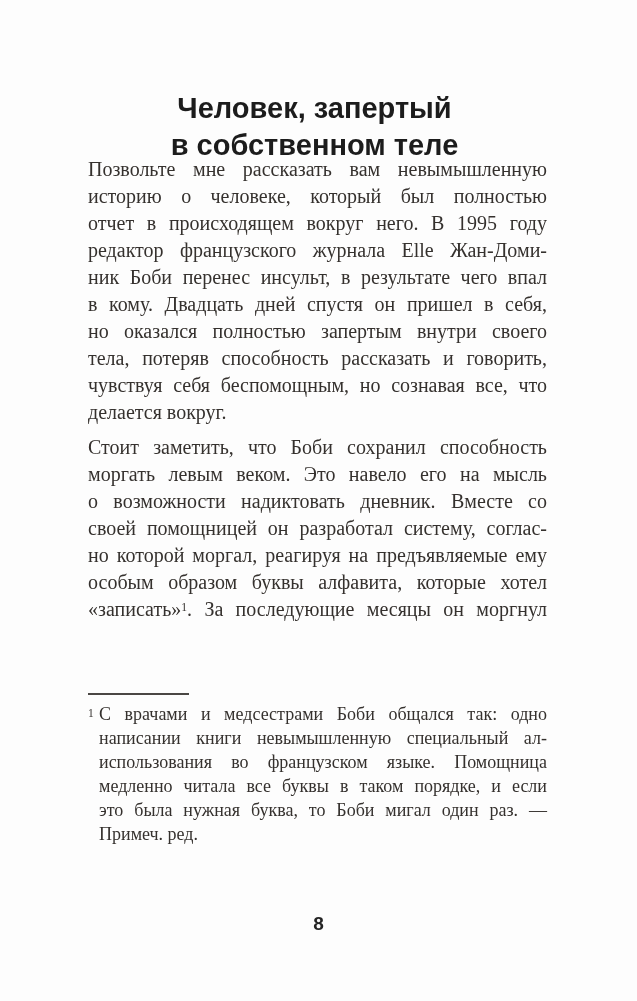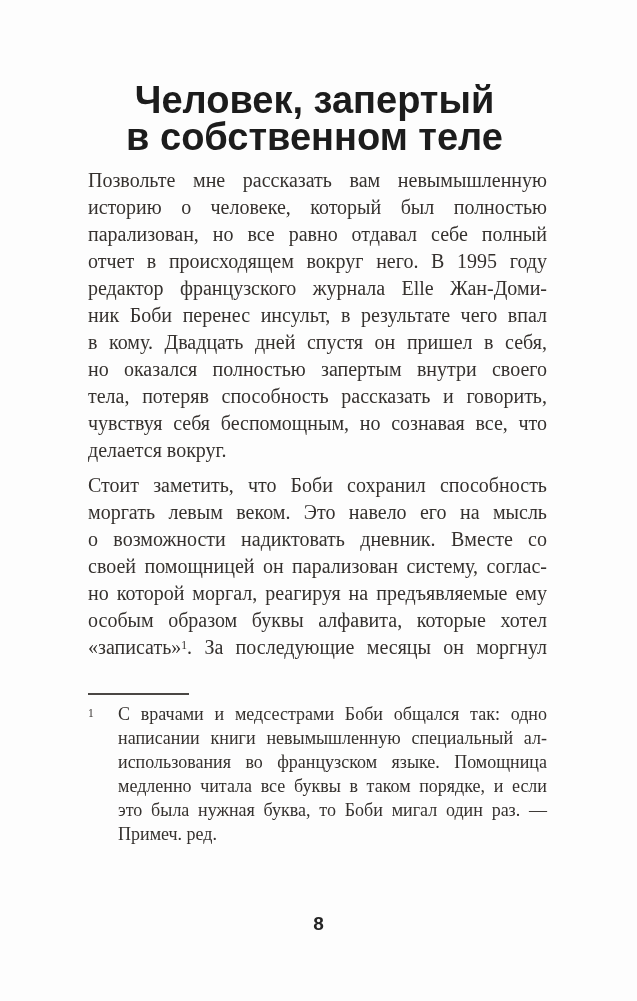--- a/index.html
+++ b/index.html
@@ -13,33 +13,33 @@
     height: 1001px;
     background: #fdfdfd;
     overflow: hidden;
     font-family: "Liberation Serif", serif;
   }
   .title {
     position: absolute;
     top: 82px;
     left: 0;
     right: 8px;
-    margin: 0;
+    margin: 8px;
     text-align: center;
     font-family: "Liberation Sans", sans-serif;
     font-weight: 700;
-    font-size: 38px;
+    font-size: 29px;
     line-height: 37px;
     letter-spacing: 0px;
     color: #1c1c1c;
   }
   .body-text {
     position: absolute;
     left: 88px;
-    top: 167px;
+    top: 156px;
     width: 459px;
     font-family: "Liberation Serif", serif;
     font-size: 20px;
     line-height: 27px;
     color: #35312e;
   }
   .para { margin: 0; }
   .para + .para { margin-top: 8px; }
   .tline {
     text-align: justify;
@@ -74,21 +74,21 @@
     line-height: 24px;
     color: #35312e;
   }
   .fn-num {
     position: absolute;
     left: 0;
     top: -1px;
     font-size: 11.5px;
     color: #35312e;
   }
-  .fn-lines { margin-left: 30px; }
+  .fn-lines { margin-left: 11px; }
   .fn-lines .tline:last-child { text-align-last: left; }
   .page-num {
     position: absolute;
     left: 0;
     right: 0;
     top: 913px;
     text-align: center;
     font-family: "Liberation Sans", sans-serif;
     font-weight: 700;
     font-size: 19px;
@@ -102,35 +102,34 @@
 
   <h1 class="title">
     <div>Человек, запертый</div>
     <div>в собственном теле</div>
   </h1>
 
   <div class="body-text">
     <div class="para">
         <div class="tline">Позвольте мне рассказать вам невымышленную</div>
         <div class="tline">историю о человеке, который был полностью</div>
-        <div class="tline">парализован, но все равно отдавал себе полный</div>
         <div class="tline">отчет в происходящем вокруг него. В 1995 году</div>
         <div class="tline">редактор французского журнала <span class="it">Elle</span> Жан-Доми-</div>
         <div class="tline">ник Боби перенес инсульт, в результате чего впал</div>
         <div class="tline">в кому. Двадцать дней спустя он пришел в себя,</div>
         <div class="tline">но оказался полностью запертым внутри своего</div>
         <div class="tline">тела, потеряв способность рассказать и говорить,</div>
         <div class="tline">чувствуя себя беспомощным, но сознавая все, что</div>
         <div class="tline">делается вокруг.</div>
       </div>
     <div class="para justify-last">
         <div class="tline">Стоит заметить, что Боби сохранил способность</div>
         <div class="tline">моргать левым веком. Это навело его на мысль</div>
         <div class="tline">о возможности надиктовать дневник. Вместе со</div>
-        <div class="tline">своей помощницей он парализован систему, соглас-</div>
+        <div class="tline">своей помощницей он разработал систему, соглас-</div>
         <div class="tline">но которой моргал, реагируя на предъявляемые ему</div>
         <div class="tline">особым образом буквы алфавита, которые хотел</div>
         <div class="tline">«записать»<sup>1</sup>. За последующие месяцы он моргнул</div>
       </div>
   </div>
 
   <div class="fn-sep"></div>
 
   <div class="footnote">
     <span class="fn-num">1</span>

